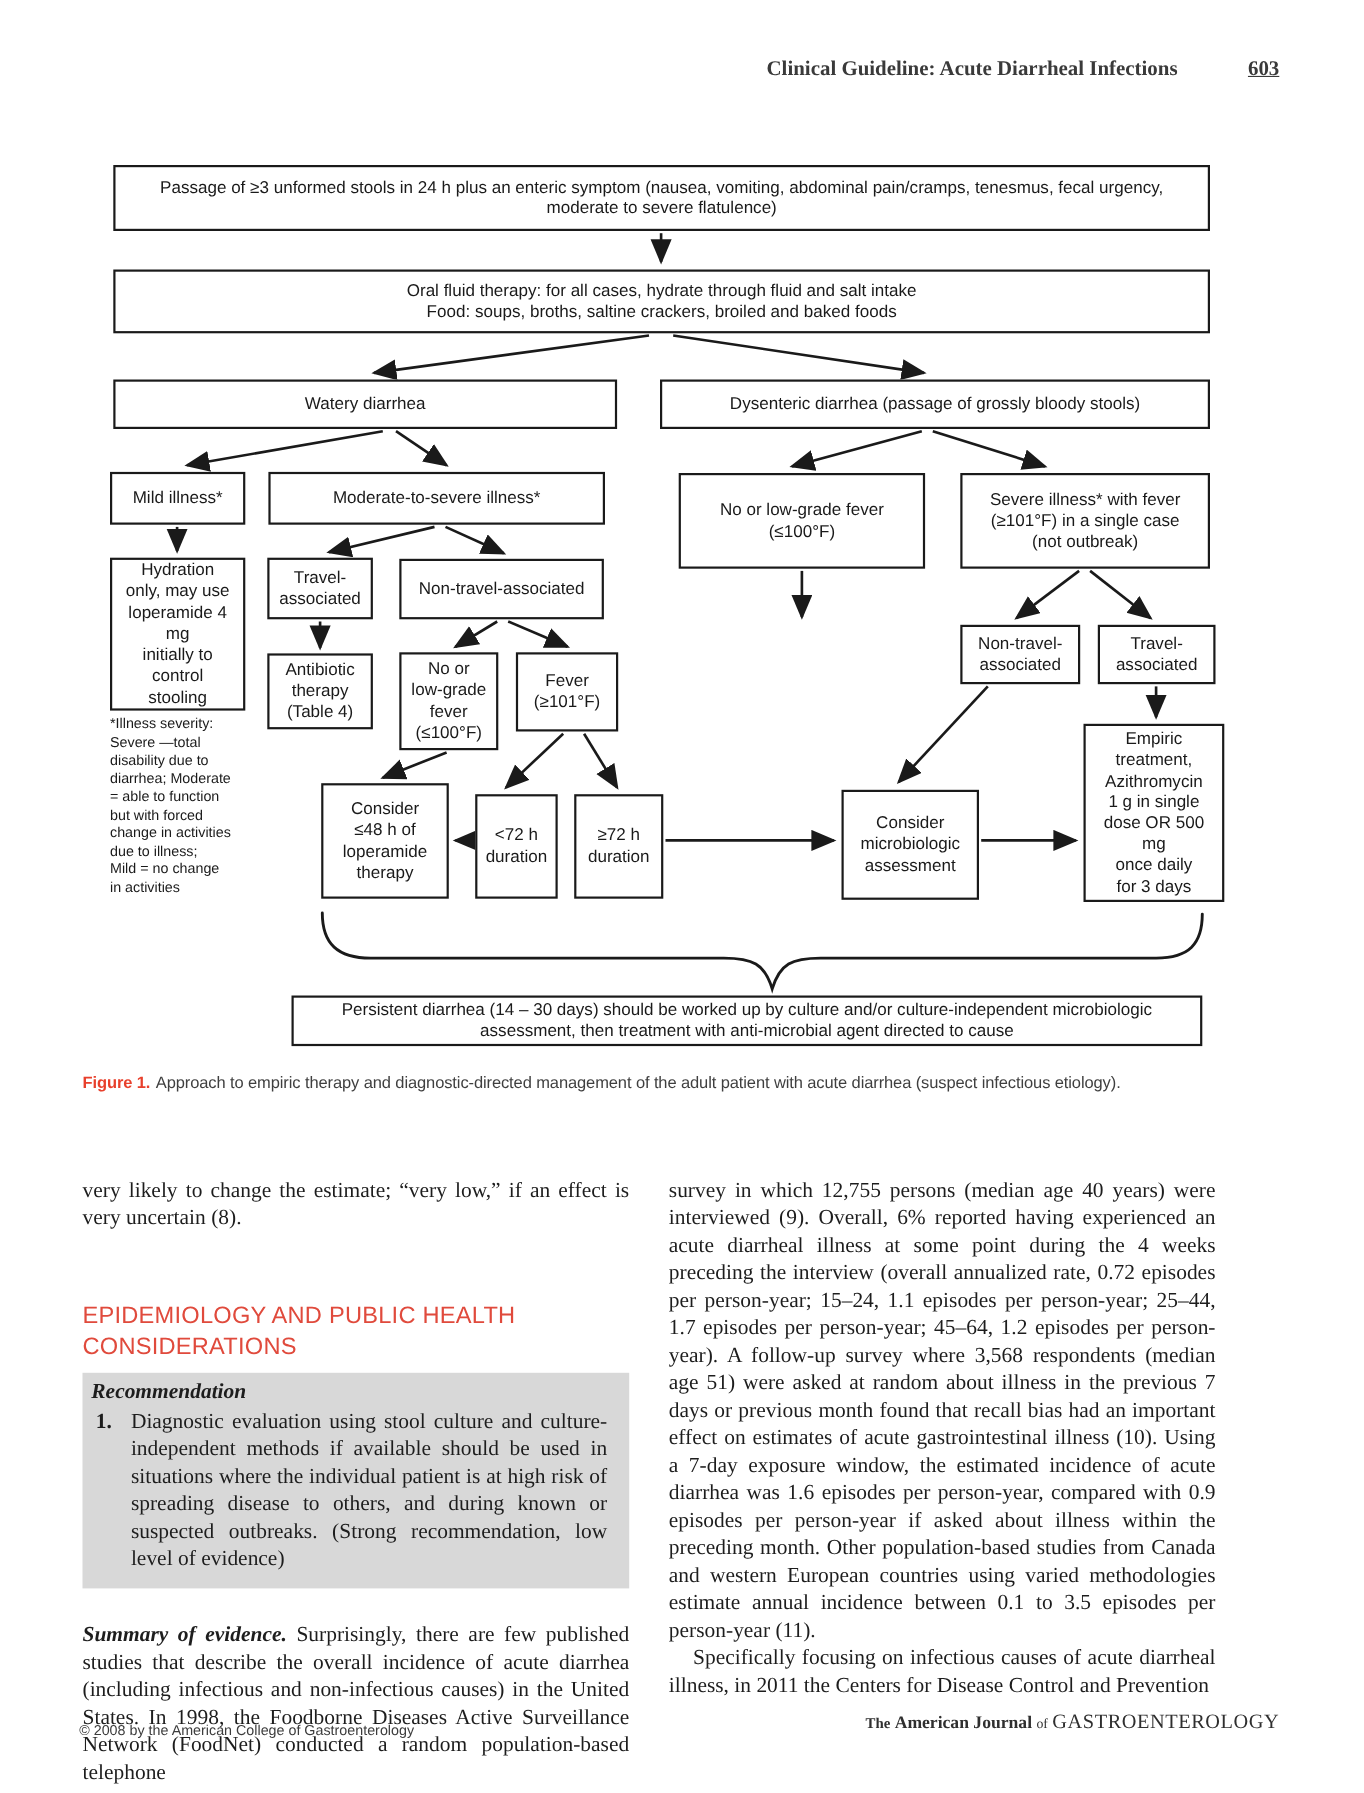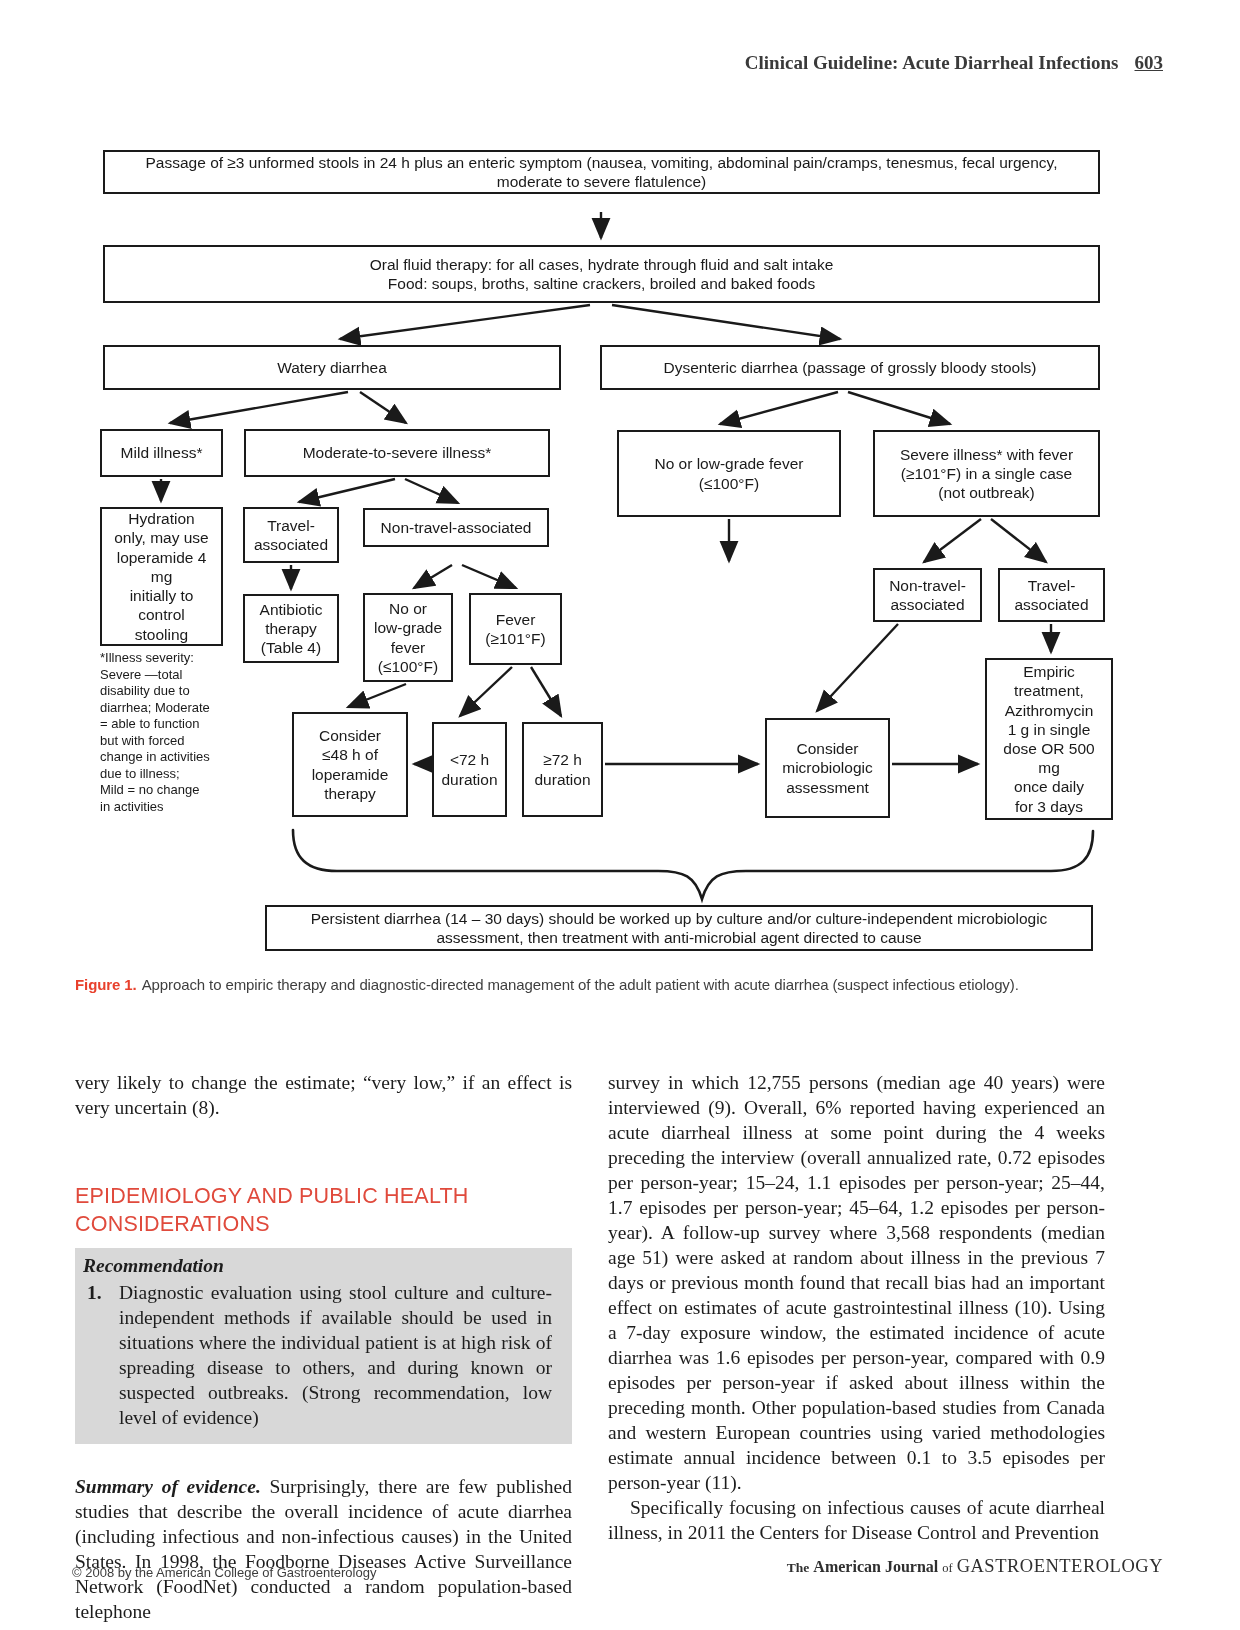--- a/index.html
+++ b/index.html
@@ -6,21 +6,21 @@
   .page {
     position:relative; width:1240px; height:1630px; background:#fff;
     font-family:"Liberation Sans", sans-serif; color:#231f20; overflow:hidden;
   }
 
   
   .page-header {
     position:absolute; top:52px; left:0; right:77px; text-align:right;
     font-family:"Liberation Serif", serif; font-weight:bold; font-size:19px; color:#3a3a3a;
   }
-  .page-header .pageno { margin-left:16px;text-decoration:underline; }
+  .page-header .pageno { margin-left:64px;text-decoration:underline; }
 
   .footer-left {
     position:absolute; left:72px; top:1565px; font-size:13px; color:#3c3c3c;
     font-family:"Liberation Sans", sans-serif;
   }
   .footer-right {
     position:absolute; right:77px; top:1556px; font-family:"Liberation Serif", serif;
     color:#2f2f2f; white-space:nowrap;
   }
   .footer-right .j-the  { font-size:13.5px; font-weight:bold; }
@@ -30,31 +30,31 @@
 
   
   .flow { position:absolute; left:0; top:0; width:1240px; height:1010px; }
   .flow svg.connectors { position:absolute; left:0; top:0; }
   .fbox {
     position:absolute; box-sizing:border-box; border:2.5px solid #1a1a1a; background:#fff;
     display:flex; align-items:center; justify-content:center; text-align:center;
     font-size:15.5px; line-height:1.24; color:#1a1a1a; padding:2px 6px;
   }
   .fbox .t { white-space:pre-line; }
-  .fb-passage   { left:103px; top:150px; width:997px; height:44px; }
+  .fb-passage   { left:103px; top:150px; width:997px; height:60px; }
   .fb-oral      { left:103px; top:245px; width:997px; height:58px; }
   .fb-watery    { left:103px; top:345px; width:458px; height:45px; }
   .fb-dysenteric{ left:600px; top:345px; width:500px; height:45px; }
   .fb-mild      { left:100px; top:429px; width:123px; height:48px; }
   .fb-moderate  { left:244px; top:429px; width:306px; height:48px; }
   .fb-nolow-big { left:617px; top:430px; width:224px; height:87px; }
   .fb-severe    { left:873px; top:430px; width:227px; height:87px; }
   .fb-hydration { left:100px; top:507px; width:123px; height:139px; }
   .fb-travel-l  { left:243px; top:507px; width:96px;  height:56px; }
-  .fb-nontravel-l{ left:363px; top:508px; width:186px; height:39px; }
+  .fb-nontravel-l{ left:363px; top:508px; width:186px; height:55px; }
   .fb-micro-big { left:617px; top:567px; width:224px; height:103px; }
   .fb-nontravel-r{ left:873px; top:568px; width:109px; height:54px; }
   .fb-travel-r  { left:998px; top:568px; width:107px; height:54px; }
   .fb-antibiotic{ left:243px; top:594px; width:96px;  height:69px; }
   .fb-nolow-small{ left:363px; top:593px; width:90px; height:89px; }
   .fb-fever     { left:469px; top:593px; width:93px;  height:72px; }
   .fb-empiric   { left:985px; top:658px; width:128px; height:162px; }
   .fb-consider48{ left:292px; top:712px; width:116px; height:105px; }
   .fb-lt72      { left:432px; top:722px; width:75px;  height:95px; }
   .fb-ge72      { left:522px; top:722px; width:81px;  height:95px; }

